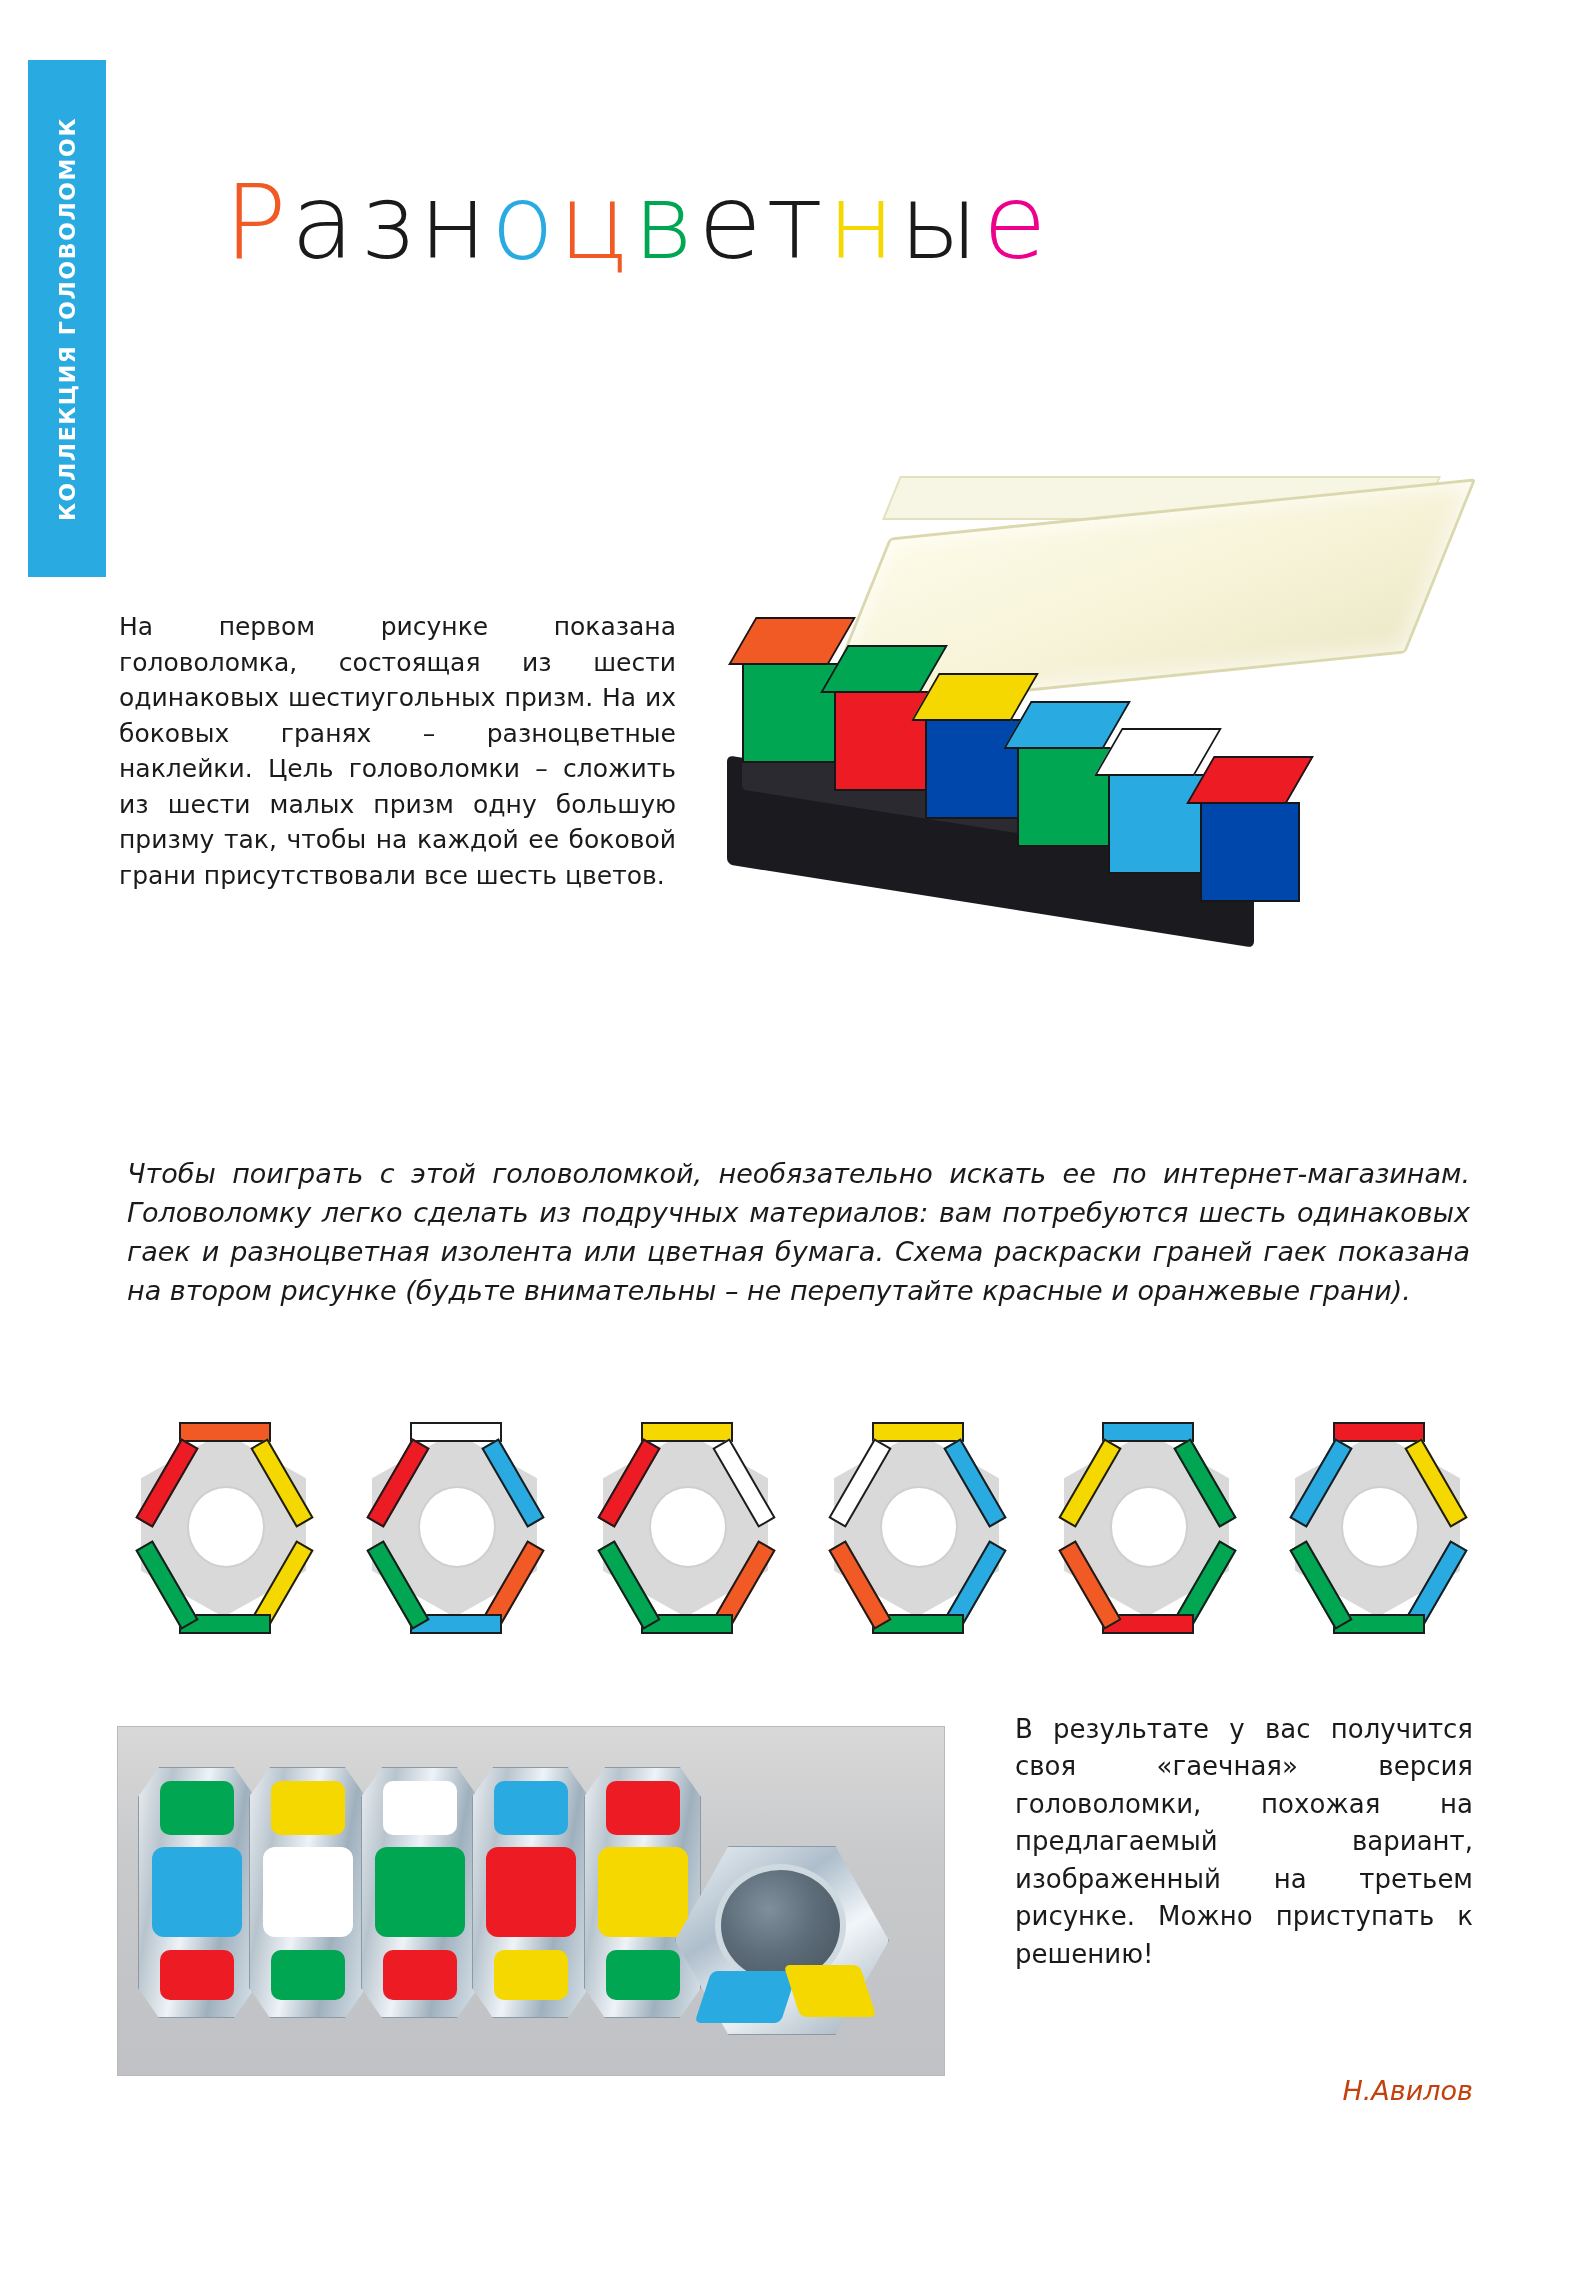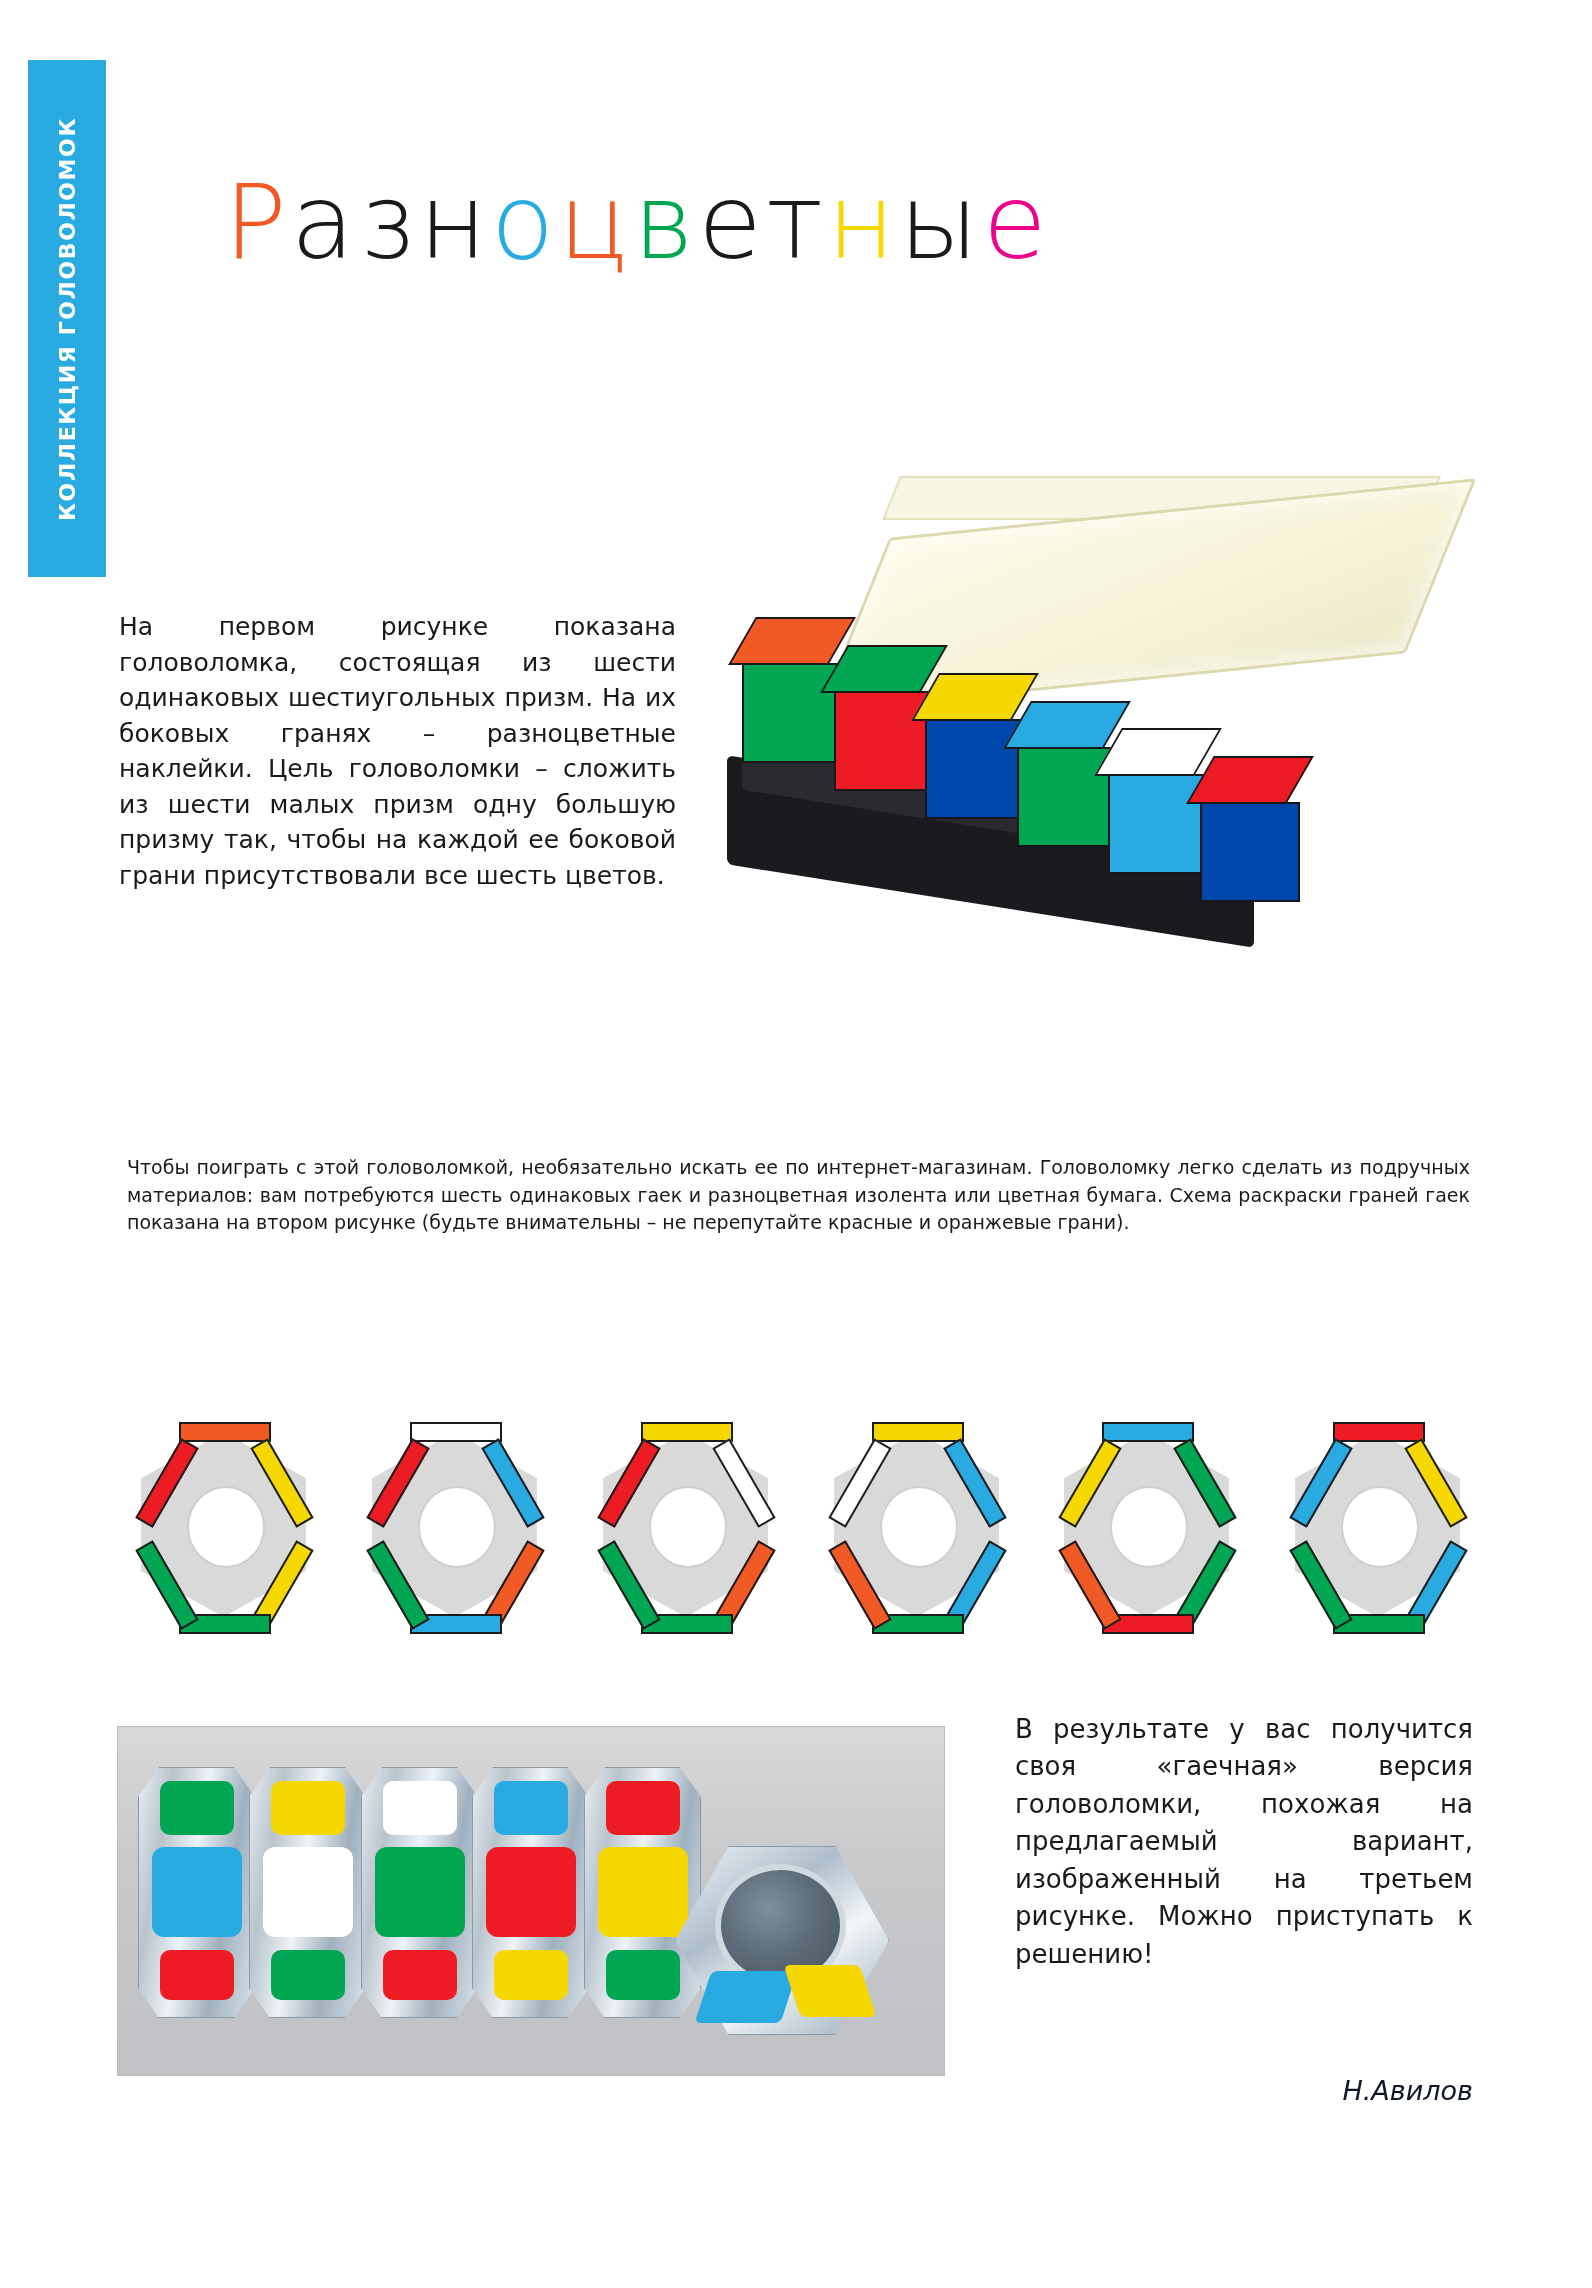--- a/index.html
+++ b/index.html
@@ -70,43 +70,44 @@
     position: absolute;
     left: 119px;
     top: 609px;
     width: 557px;
   }
   .wide-para {
     position: absolute;
     left: 127px;
     top: 1154px;
     width: 1343px;
-    font-size: 19px;
+    font-size: 27px;
     line-height: 1.45;
     text-align: justify;
+    font-style: italic;
   }
 
   .right-para {
     position: absolute;
     left: 1015px;
     top: 1711px;
     width: 458px;
     font-size: 26px;
     line-height: 1.44;
     text-align: justify;
   }
   .signature {
     position: absolute;
     left: 1015px;
     top: 2075px;
     width: 458px;
     text-align: right;
     font-style: italic;
     font-size: 27px;
-    color: #0f172a;
+    color: #c2410c;
   }
 
   
   .photo1 {
     position: absolute;
     left: 687px;
     top: 498px;
     width: 776px;
     height: 577px;
   }

